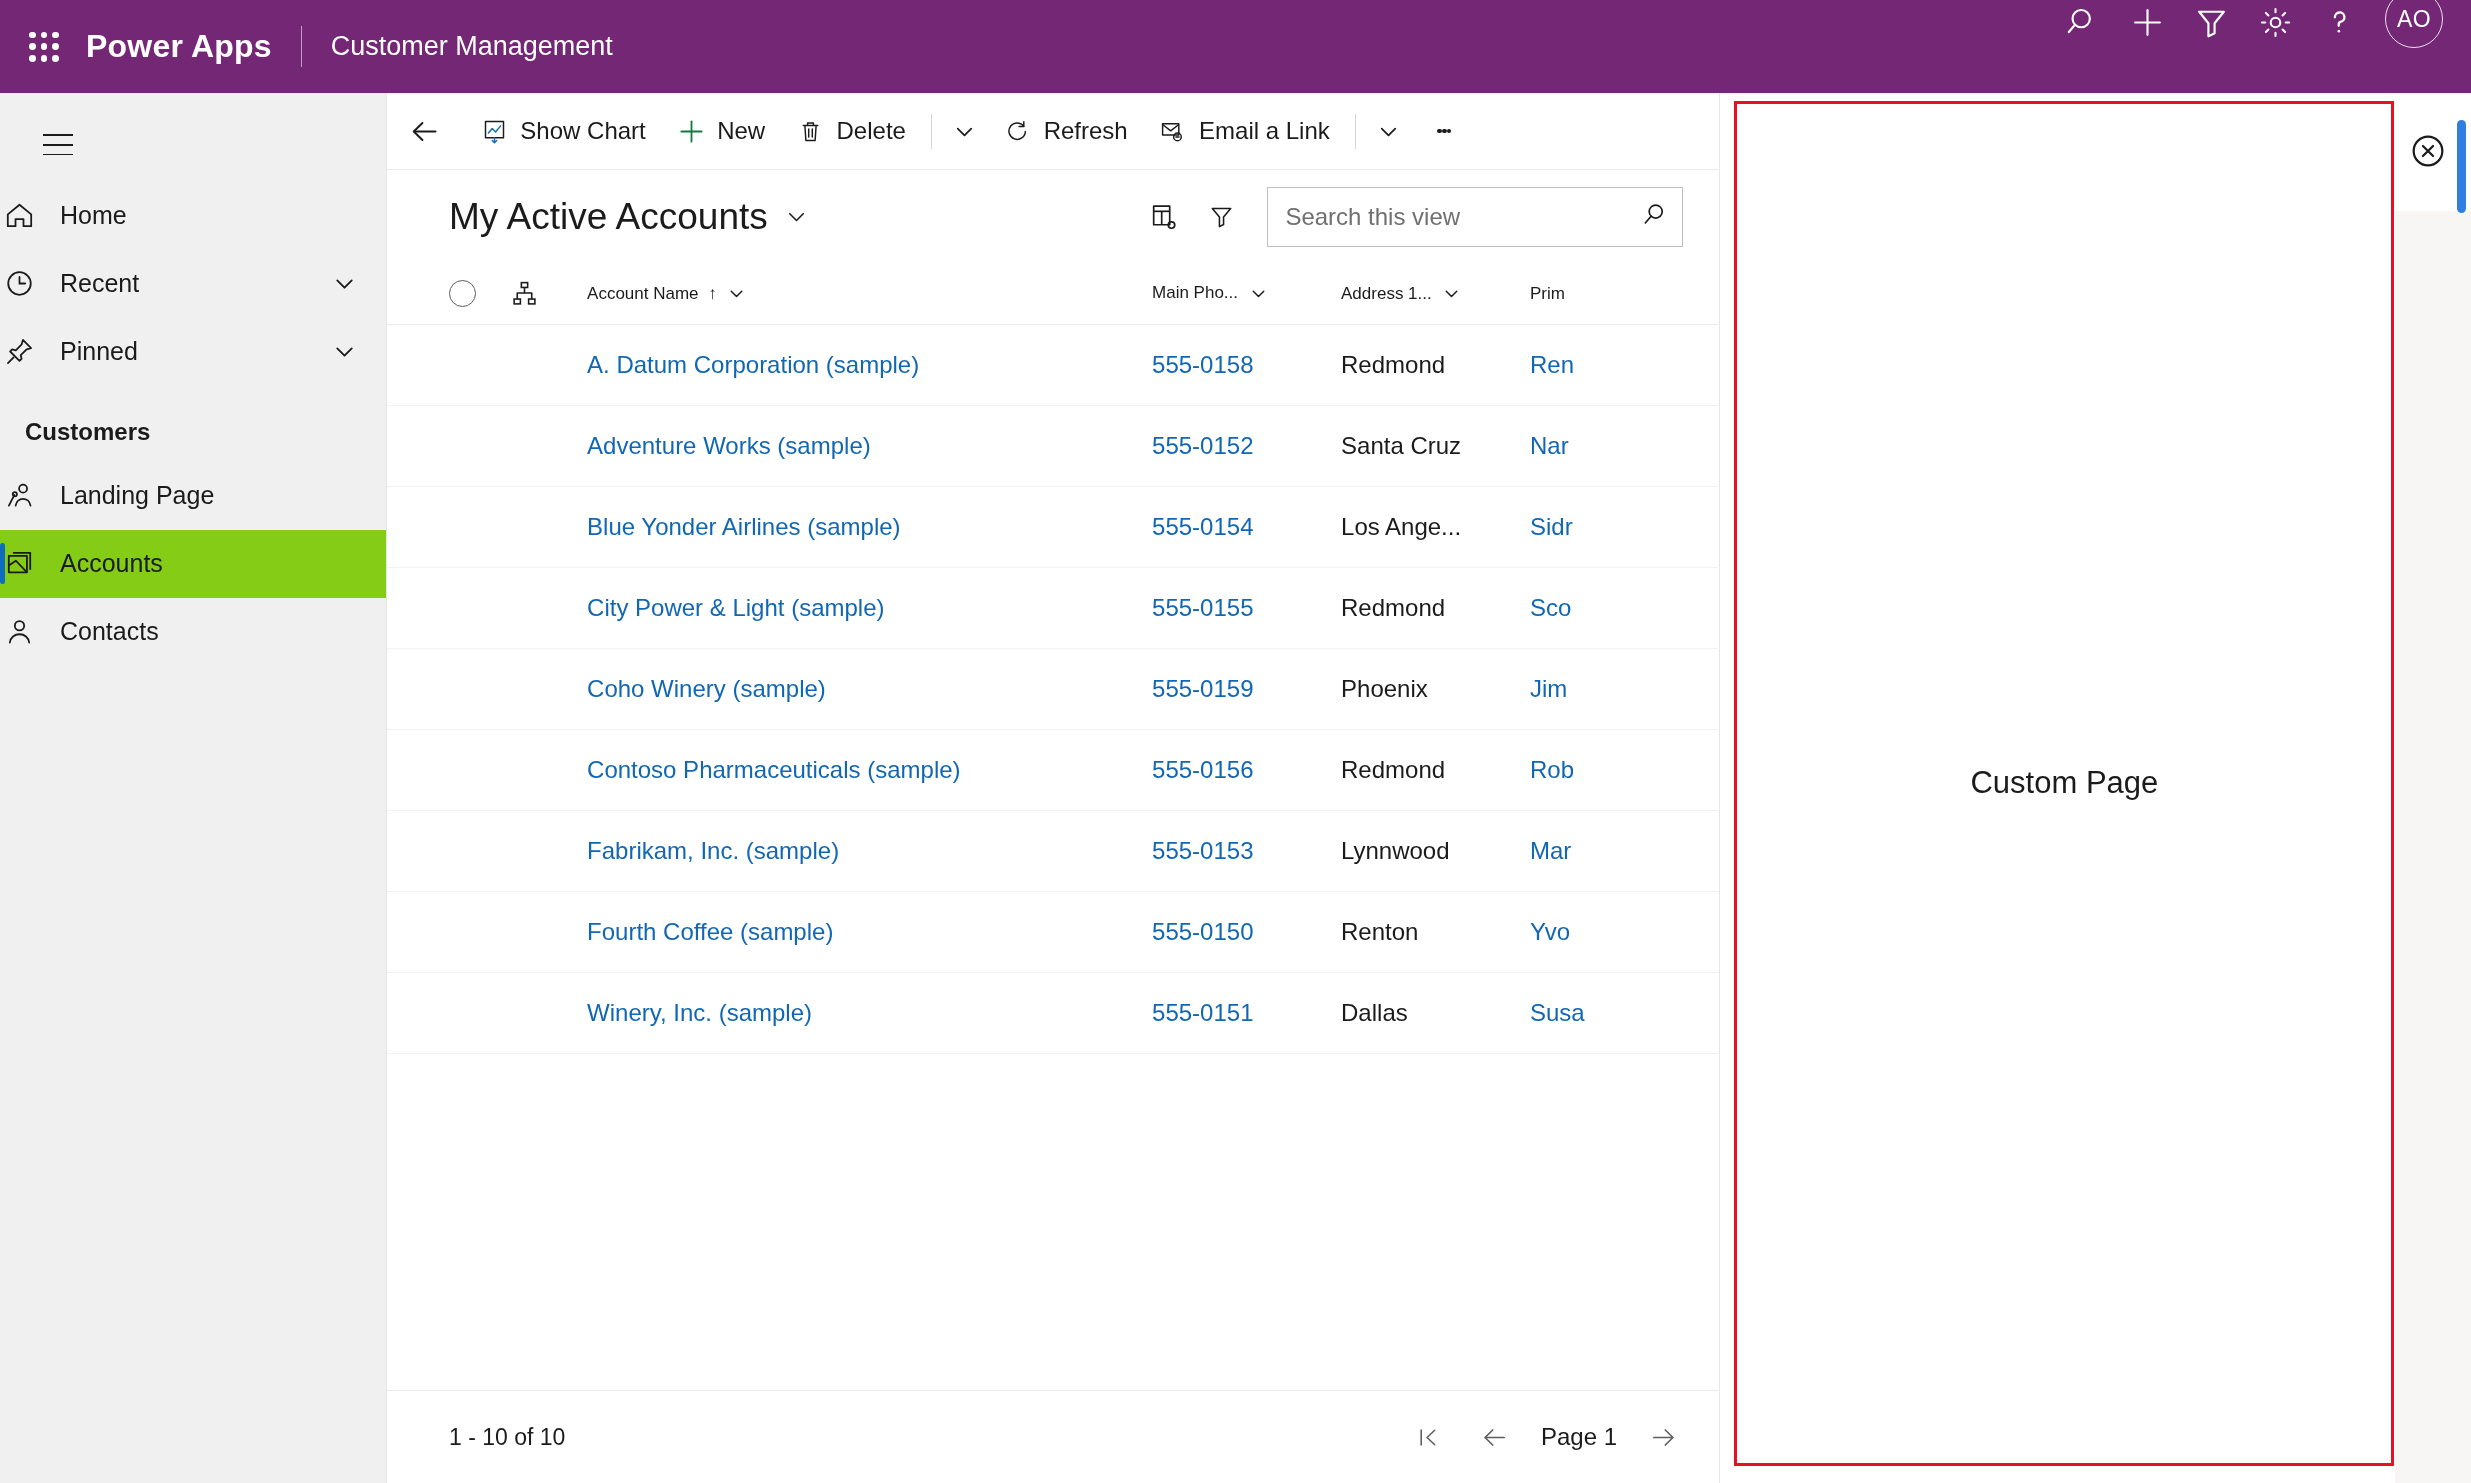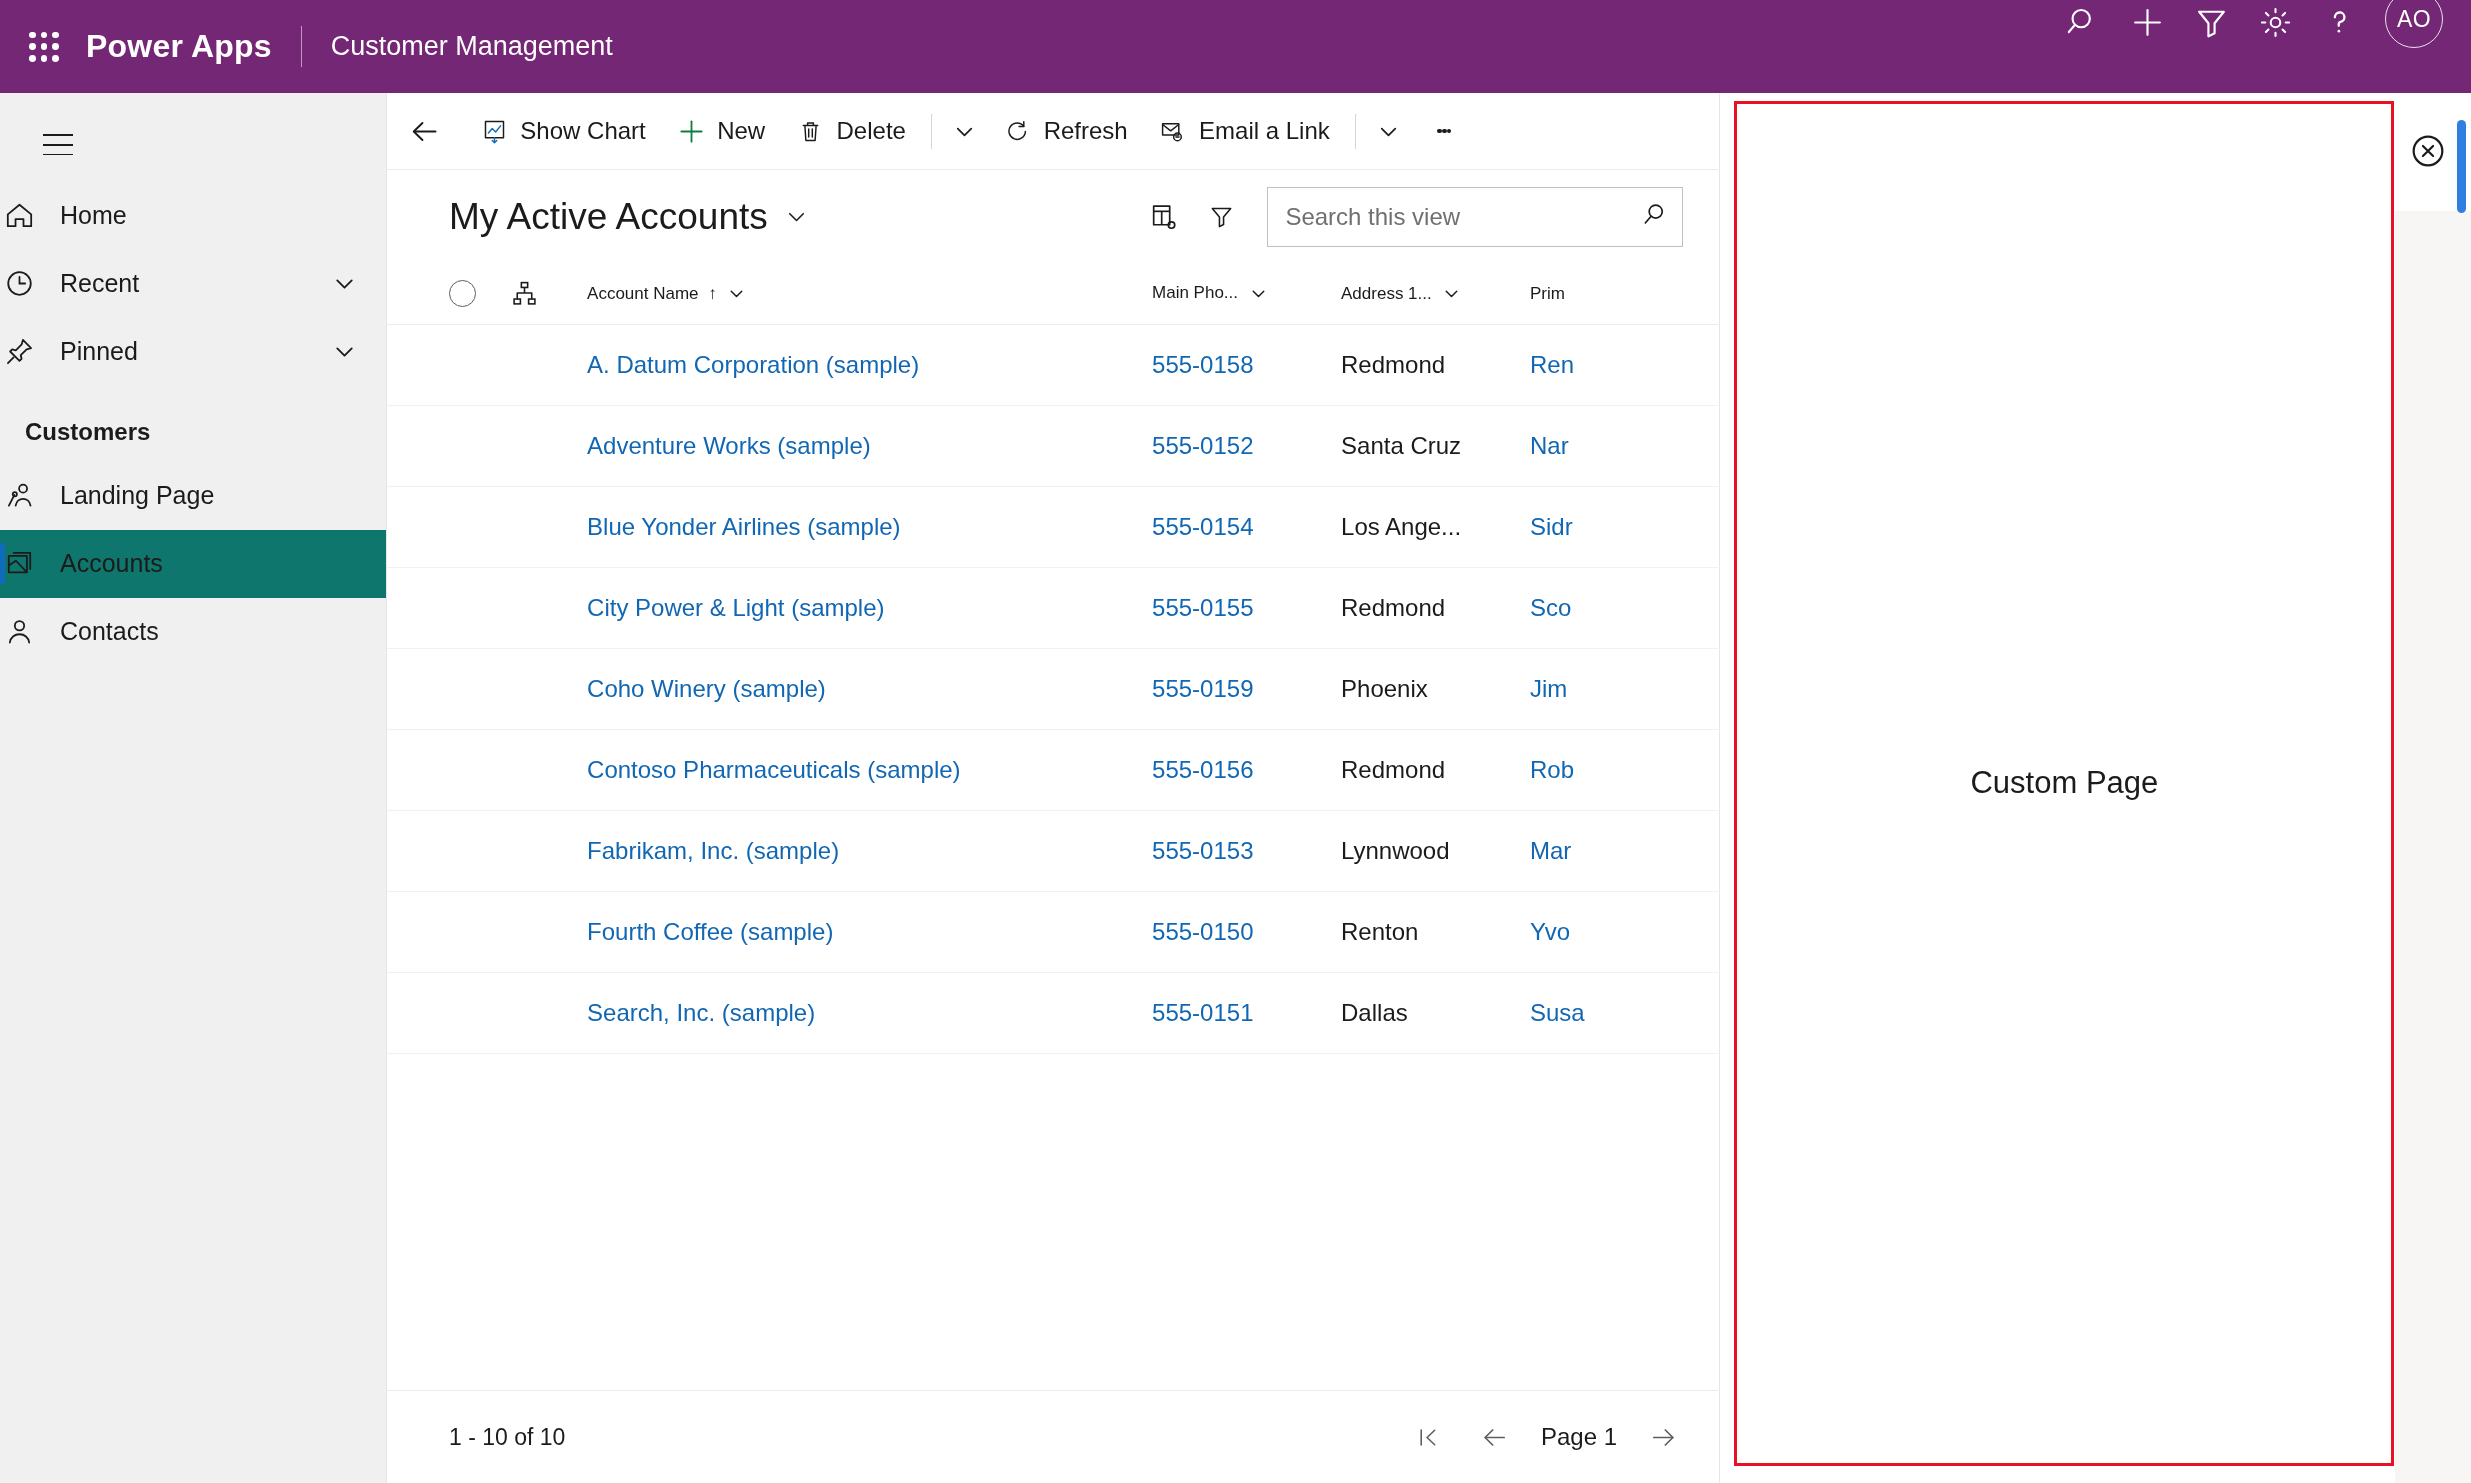--- a/index.html
+++ b/index.html
@@ -62,21 +62,21 @@
   .nav-item {
     position: relative; height: 68px; display: flex; align-items: center;
     cursor: pointer; color: #1b1b1b;
   }
   .nav-item .nicon {
     width: 39px; height: 39px; display: flex; align-items: center; justify-content: center;
     margin-right: 21px; flex: 0 0 auto;
   }
   .nav-label { font-size: 25px; white-space: nowrap; }
   .nav-chev { margin-left: auto; margin-right: 27px; display: flex; align-items: center; }
-  .nav-item.selected { background: #0f766e; }
+  .nav-item.selected { background: #84cc16; }
   .nav-item.selected::before {
     content: ""; position: absolute; left: 0; top: 13.5px;
     width: 4.8px; height: 41px; background: #0f6cbd; border-radius: 2.9px;
   }
   .group-title {
     font-size: 24px; font-weight: bold; color: #1b1b1b;
     padding: 33px 0 15.4px 25px; white-space: nowrap;
   }
 
   
@@ -623,21 +623,21 @@
             <span class="cell-text">Renton</span>
           </div>
         <div class="col-prim">
             <span class="cell-link">Yvo</span>
           </div>
       </div>
       <div class="grid-row">
         <div class="col-check"></div>
         <div class="col-hier"></div>
         <div class="col-name">
-            <span class="cell-link">Search, Inc. (sample)</span>
+            <span class="cell-link">Winery, Inc. (sample)</span>
           </div>
         <div class="col-phone">
             <span class="cell-link">555-0151</span>
           </div>
         <div class="col-addr">
             <span class="cell-text">Dallas</span>
           </div>
         <div class="col-prim">
             <span class="cell-link">Susa</span>
           </div>

